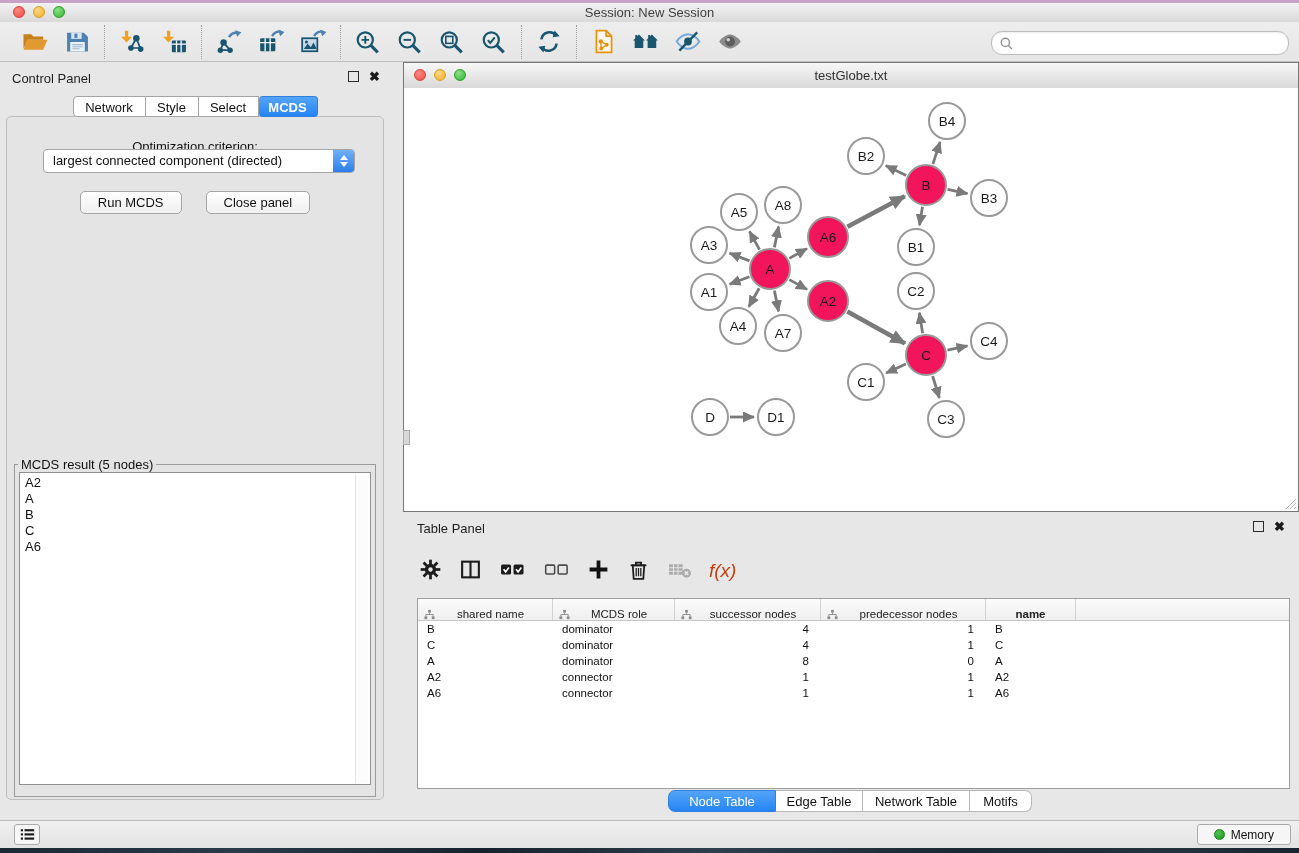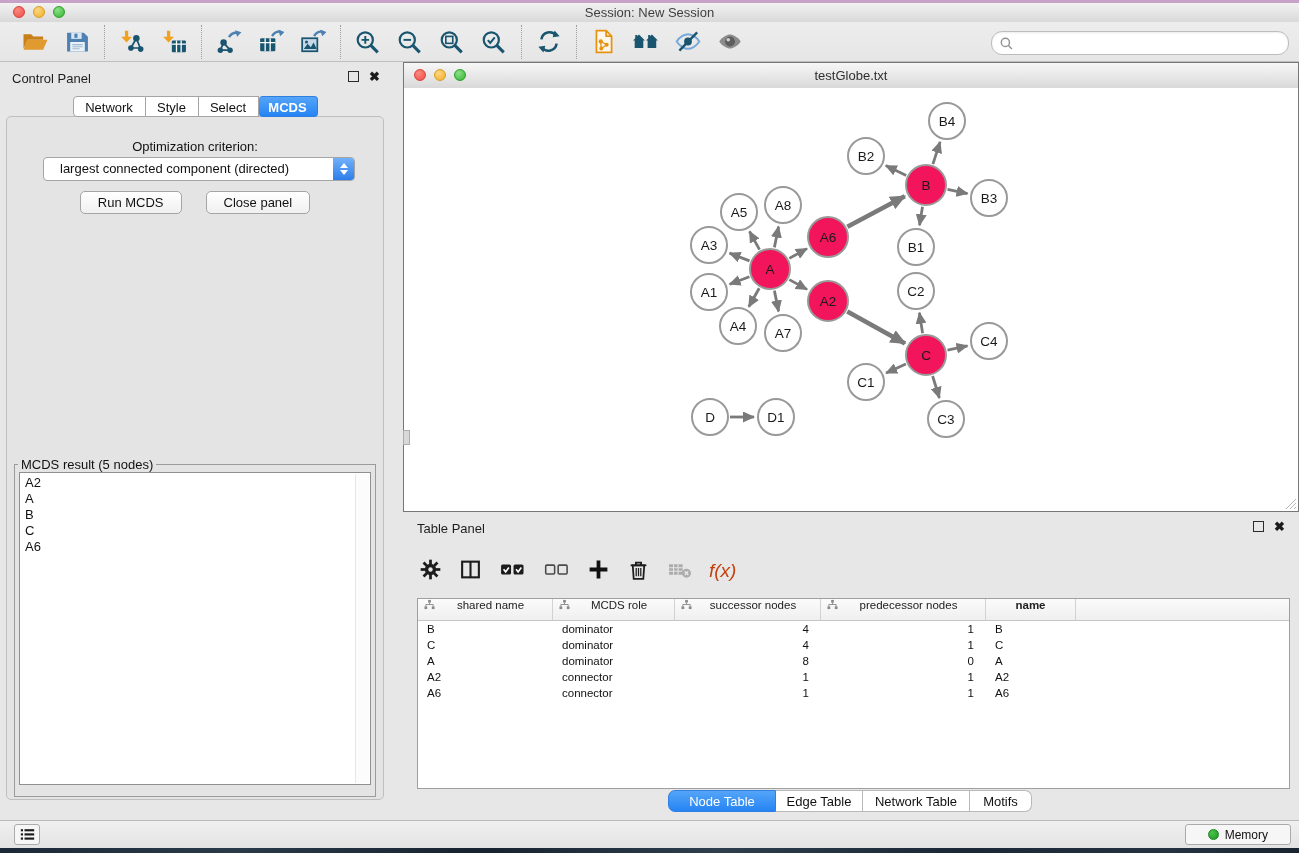--- a/index.html
+++ b/index.html
@@ -35,22 +35,22 @@
   .float-icon{width:9px;height:9px;border:1.6px solid #2b2b2b;display:inline-block;}
   .close-icon{font-size:13px;font-weight:bold;color:#1b1b1b;line-height:11px;}
   .cp-tabs{position:absolute;top:34px;left:0;right:0;height:21px;display:flex;justify-content:center;z-index:5;}
   .cp-tab{height:21px;line-height:21px;font-size:13px;color:#111;text-align:center;background:#fff;
           border:1px solid #A5A5A5;border-left:none;box-sizing:border-box;padding:0 2px;}
   .cp-tab:first-child{border-left:1px solid #A5A5A5;border-radius:4px 0 0 4px;}
   .cp-tab.selected{background:linear-gradient(#55A5F7,#2584F4);color:#fff;border-color:#2E7FE0;border-radius:4px;font-weight:bold;}
   .cp-body{position:absolute;left:6px;right:6px;top:54px;bottom:20px;background:#E4E4E4;
            border:1px solid #BFBFBF;border-radius:5px;}
   .opt-label{position:absolute;top:22px;left:0;right:0;text-align:center;font-size:13px;color:#111;}
-  .select-box{position:absolute;top:40px;left:36px;width:312px;height:24px;background:#fff;border:1px solid #A5A5A5;
-              border-radius:4px;box-sizing:border-box;font-size:13px;line-height:22px;color:#111;padding-left:16px;}
+  .select-box{position:absolute;top:32px;left:36px;width:312px;height:24px;background:#fff;border:1px solid #A5A5A5;
+              border-radius:4px;box-sizing:border-box;font-size:13px;line-height:22px;color:#111;padding-left:9px;}
   .select-spinner{position:absolute;right:0;top:0;bottom:0;width:21px;border-radius:0 3px 3px 0;
                   background:linear-gradient(#71B1F8,#2D7DEB);display:flex;flex-direction:column;align-items:center;justify-content:center;gap:2px;}
   .spin-tri{width:0;height:0;border-left:4px solid transparent;border-right:4px solid transparent;}
   .spin-tri.up{border-bottom:5px solid #fff;}
   .spin-tri.down{border-top:5px solid #fff;}
   .cp-buttons{position:absolute;top:74px;left:0;right:0;display:flex;justify-content:center;gap:24px;}
   .push-btn{height:23px;padding:0 17px;background:linear-gradient(#FFFFFF,#F0F0F0);border:1px solid #A5A5A5;
             border-radius:5px;font-size:13px;color:#111;font-family:"Liberation Sans",sans-serif;}
   .mcds-fieldset{position:absolute;left:7px;right:7px;top:340px;bottom:2px;border:1px solid #9B9B9B;
                  margin:0;padding:0;}
@@ -72,38 +72,38 @@
   
   .table-panel{position:absolute;left:403px;top:512px;width:896px;height:308px;}
   .tp-header{position:relative;height:28px;}
   .tp-title{position:absolute;left:14px;top:9px;font-size:13px;color:#1e1e1e;}
   .tp-toolbar{position:absolute;top:44px;left:16px;height:30px;display:flex;align-items:center;gap:17px;}
   .tp-btn{background:transparent;border:none;padding:0;display:flex;align-items:center;}
   .fx-label{font-size:19px;font-style:italic;color:#c2410c;font-family:Liberation Sans, sans-serif;}
   .tp-table{position:absolute;left:14px;right:9px;top:86px;height:189px;background:#fff;border:1px solid #9F9F9F;
             overflow:hidden;}
   .thead{display:flex;height:21px;background:linear-gradient(#FBFBFB,#EFEFEF);border-bottom:1px solid #C6C6C6;}
-  .th{display:flex;align-items:flex-start;box-sizing:border-box;border-right:1px solid #D2D2D2;font-size:11.5px;color:#222;padding-left:6px;}
+  .th{display:flex;align-items:flex-end;box-sizing:border-box;border-right:1px solid #D2D2D2;font-size:11.5px;color:#222;padding-left:6px;}
   .th .th-label{flex:1;text-align:center;padding-right:6px;}
   .trow{display:flex;height:16px;font-size:11.5px;color:#111;align-items:center;}
   .td{box-sizing:border-box;overflow:hidden;white-space:nowrap;}
   .td.l{text-align:left;padding-left:9px;}
   .td.r{text-align:right;padding-right:12px;}
   .tp-tabs{position:absolute;top:278px;left:265px;height:22px;display:flex;}
   .tp-tab{height:22px;line-height:22px;font-size:13px;color:#111;background:#fff;border:1px solid #B9B9B9;border-left:none;
           box-sizing:border-box;text-align:center;}
   .tp-tab:first-child{border-left:1px solid #B9B9B9;border-radius:7px 0 0 7px;}
   .tp-tab:last-child{border-radius:0 7px 7px 0;}
   .tp-tab.selected{background:linear-gradient(#55A5F7,#2584F4);color:#fff;border-color:#2E7FE0;}
   
   .statusbar{position:absolute;top:820px;left:0;right:0;height:28px;background:linear-gradient(#F0F0F0,#E3E3E3);
              border-top:1px solid #BBBBBB;box-sizing:border-box;}
   .list-btn{position:absolute;left:14px;top:3px;width:26px;height:21px;background:#F6F6F6;border:1px solid #ABABAB;
             border-radius:3px;display:flex;align-items:center;justify-content:center;padding:0;}
-  .memory-btn{position:absolute;right:8px;top:3px;height:21px;padding:0 22px;background:#F6F6F6;border:1px solid #ABABAB;
+  .memory-btn{position:absolute;right:8px;top:3px;height:21px;padding:0 16px;background:#F6F6F6;border:1px solid #ABABAB;
               border-radius:3px;display:flex;align-items:center;gap:6px;font-size:12px;color:#111;font-family:"Liberation Sans",sans-serif;}
   .mem-dot{width:11px;height:11px;border-radius:50%;background:radial-gradient(circle at 35% 30%,#4CC44A,#1F9427);border:1px solid #1C8523;box-sizing:border-box;}
   .desktop-strip{position:absolute;bottom:0;left:0;right:0;height:5px;
                  background:linear-gradient(90deg,#1B2836,#2A3A49 18%,#16222E 37%,#2E3E4D 55%,#1A2734 74%,#243240 90%,#18242f);}
 </style>
 </head>
 <body>
 
 <div class="desktop-top"></div>
 <div class="titlebar">

